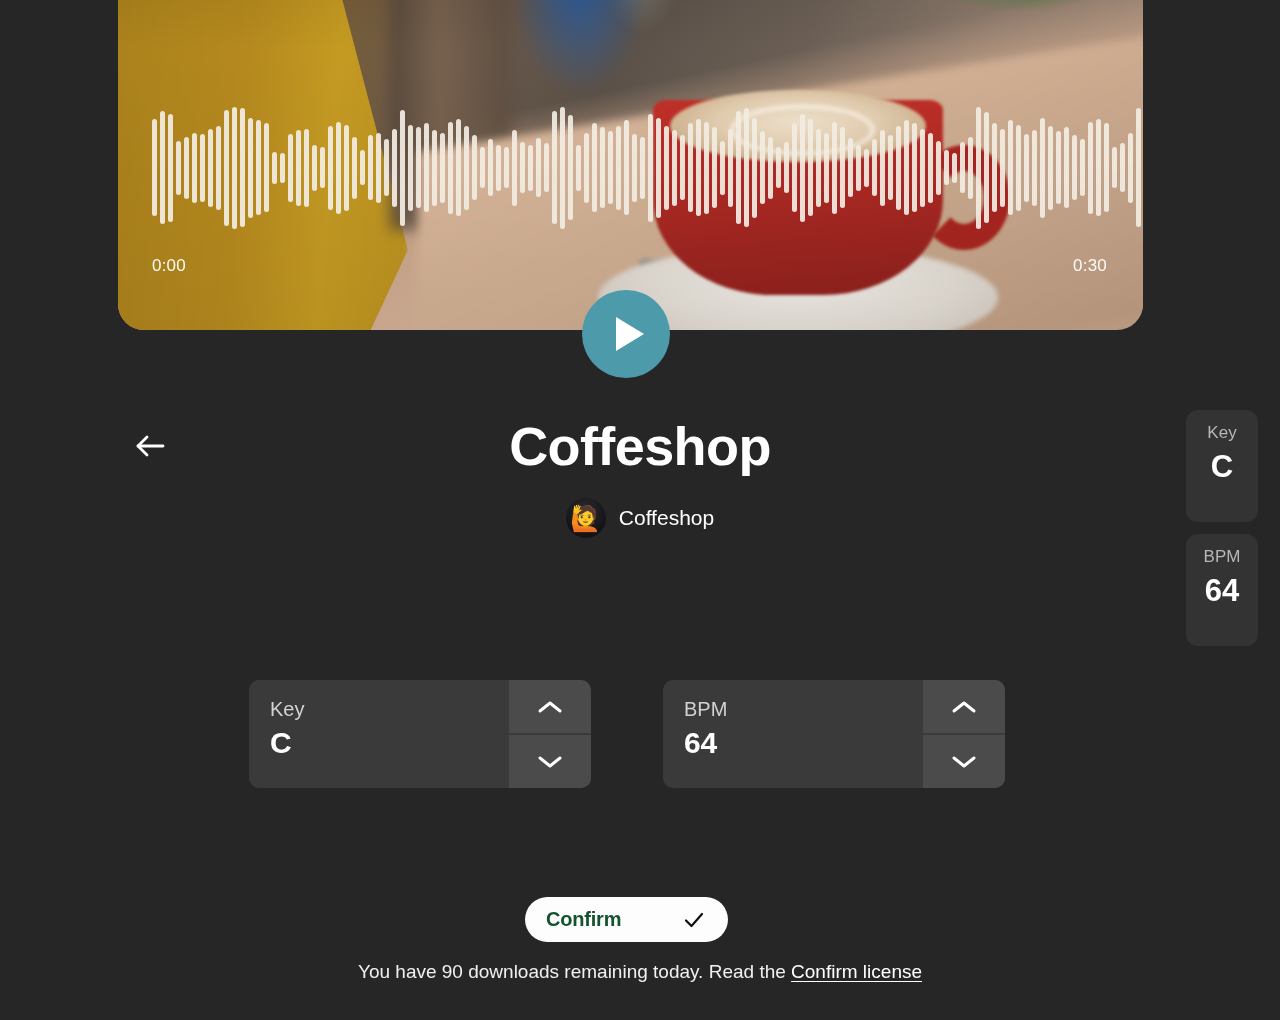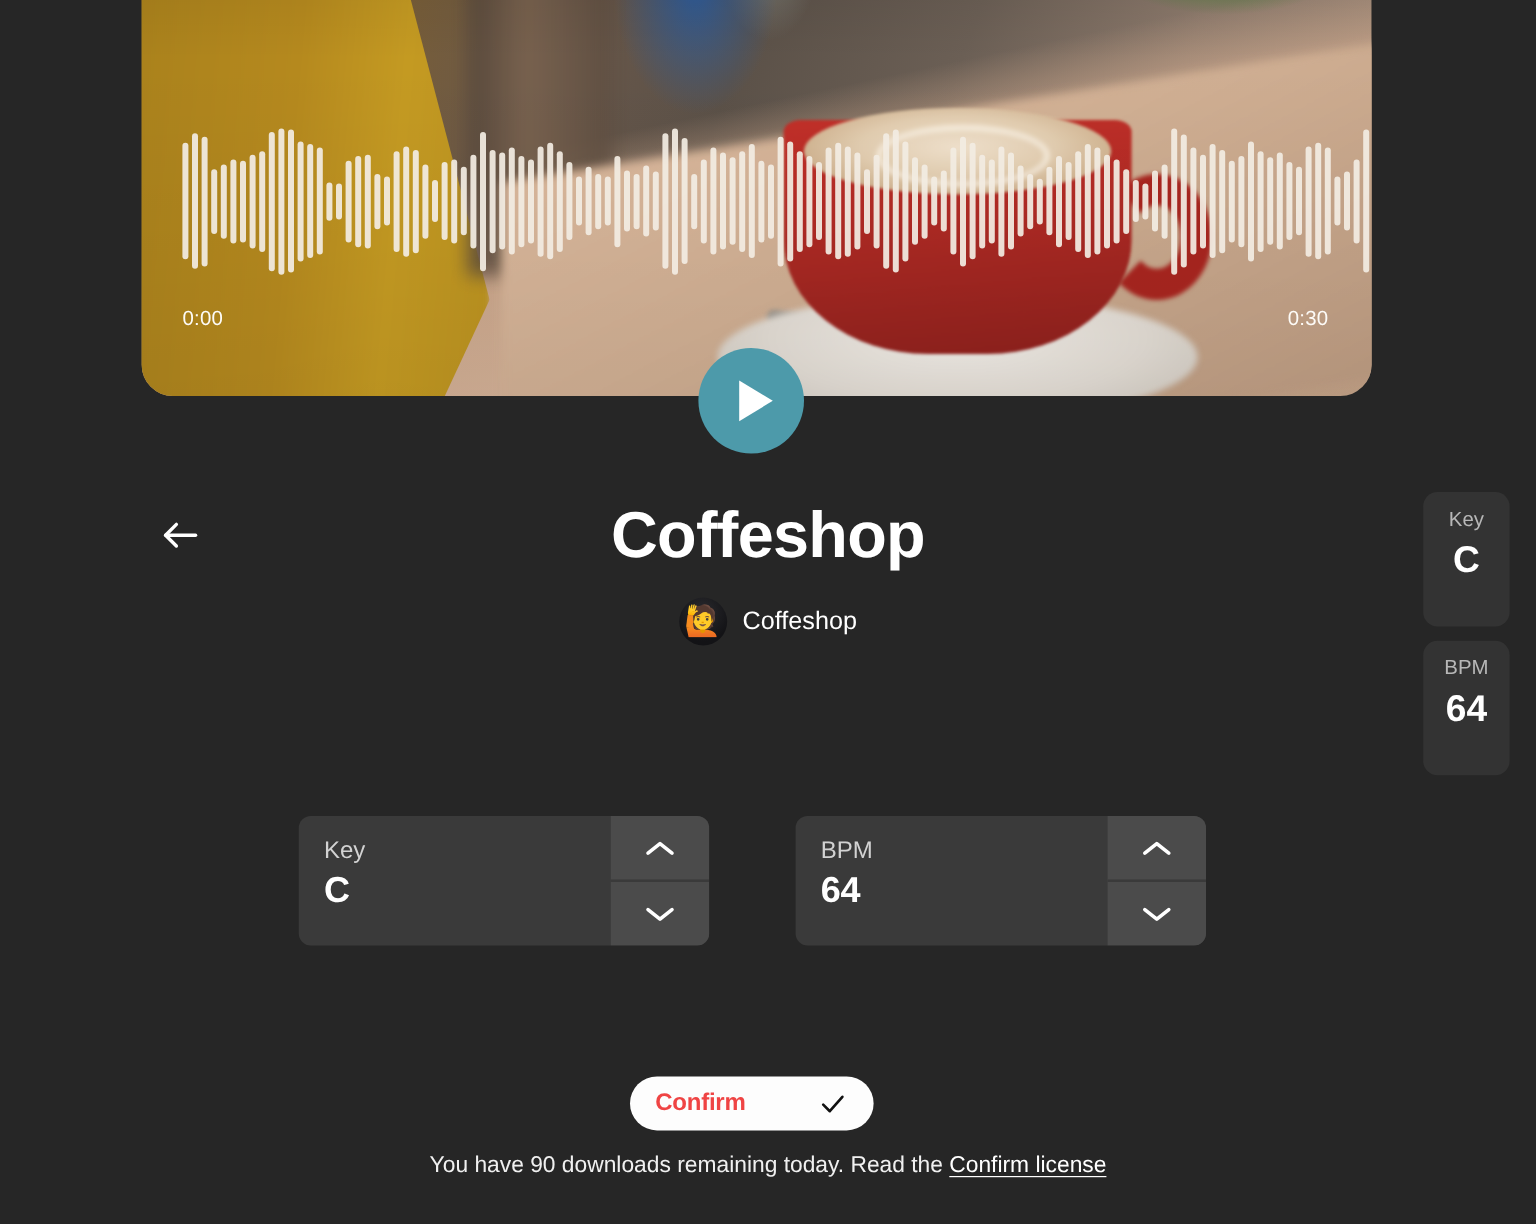--- a/index.html
+++ b/index.html
@@ -351,21 +351,21 @@
     border-radius: 23px;
     cursor: pointer;
     display: flex;
     align-items: center;
     justify-content: space-between;
     padding: 0 23px 0 21px;
   }
   .confirm-text {
     font-size: 20px;
     font-weight: bold;
-    color: #ef4444;
+    color: #14532d;
     letter-spacing: -0.2px;
   }
 
   .footer-note {
     position: absolute;
     left: 0; right: 0;
     top: 961px;
     text-align: center;
     font-size: 19px;
     color: #f0f0f0;

